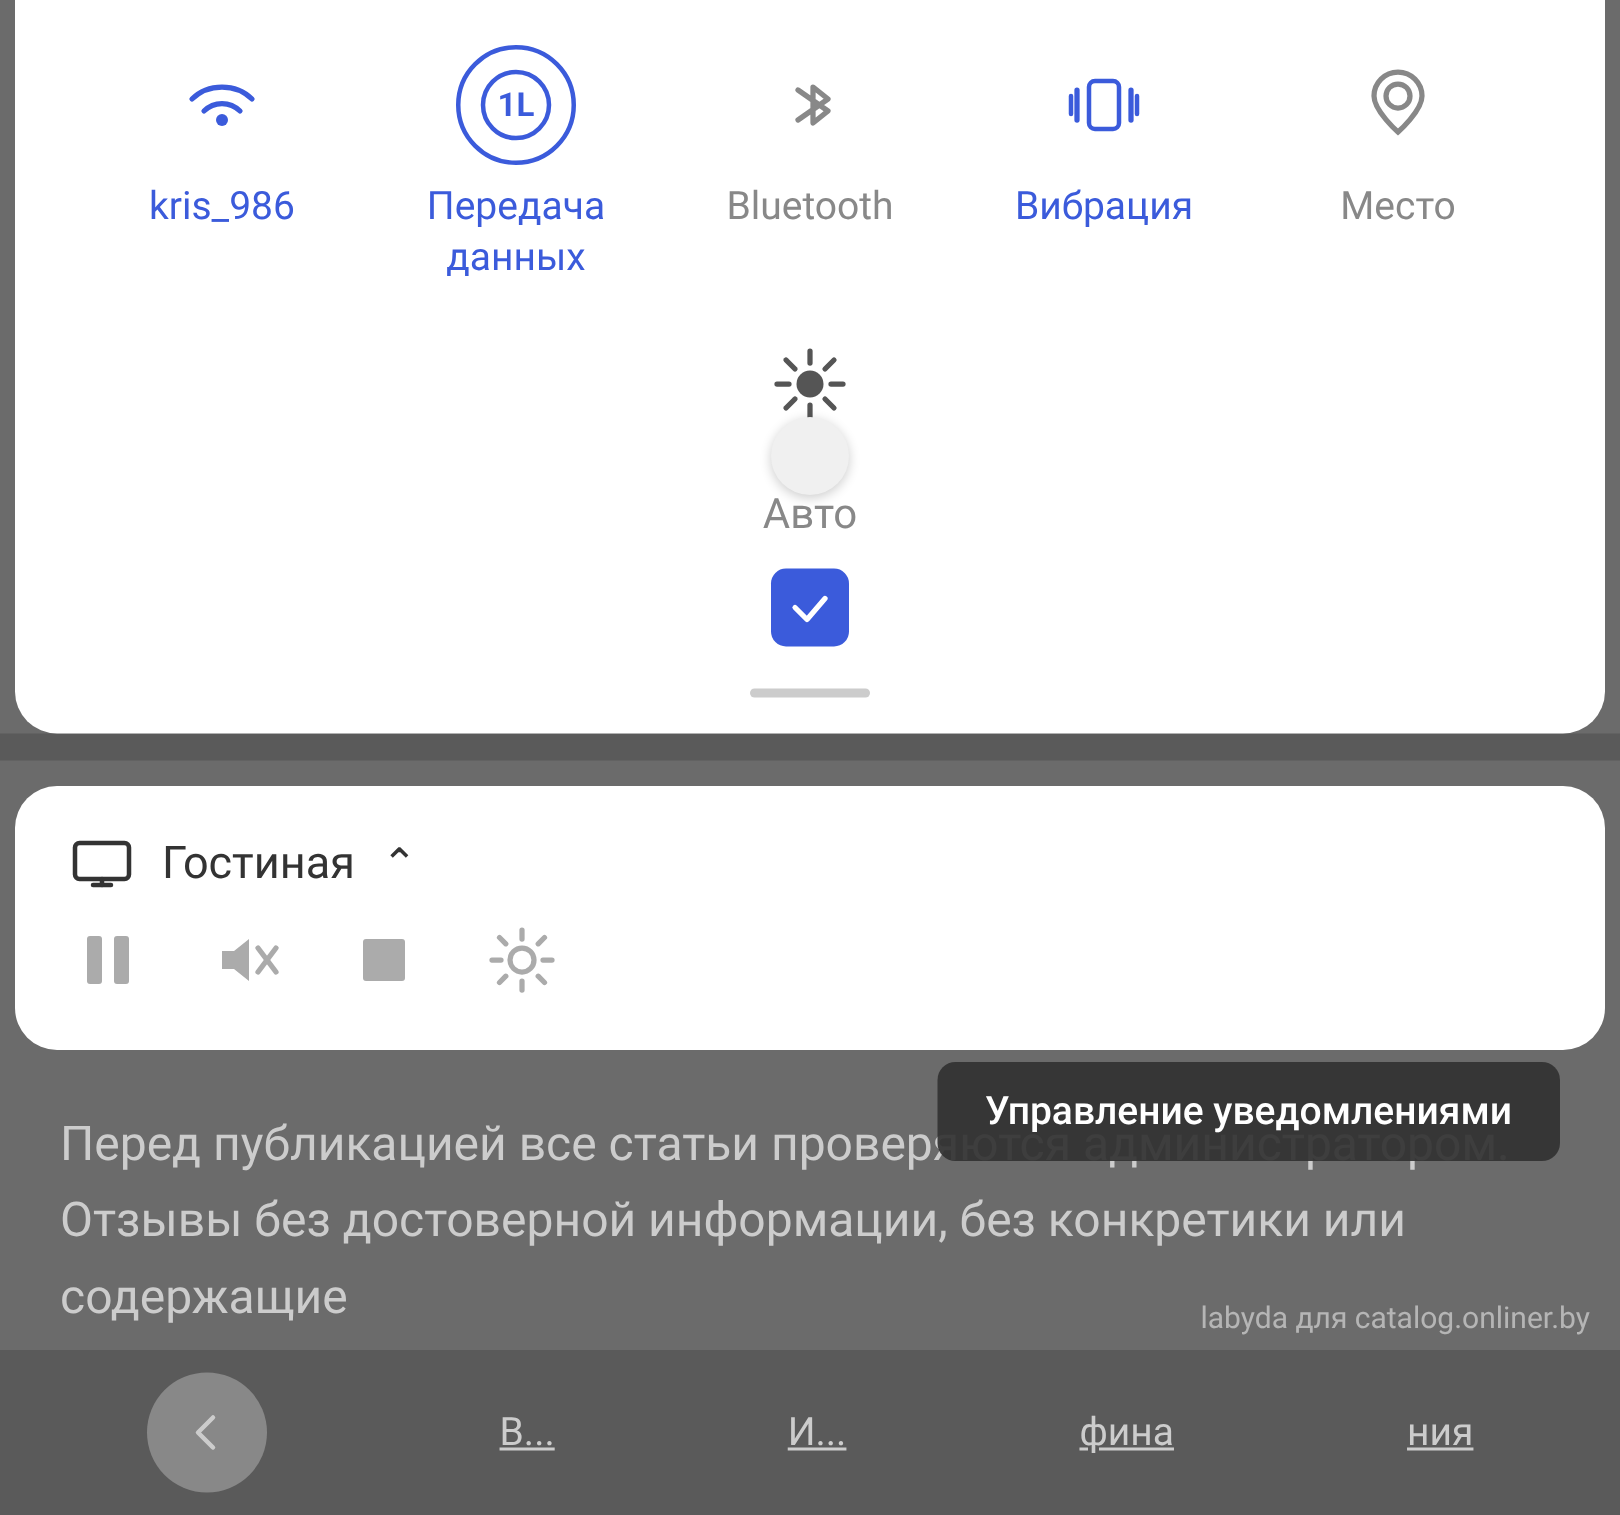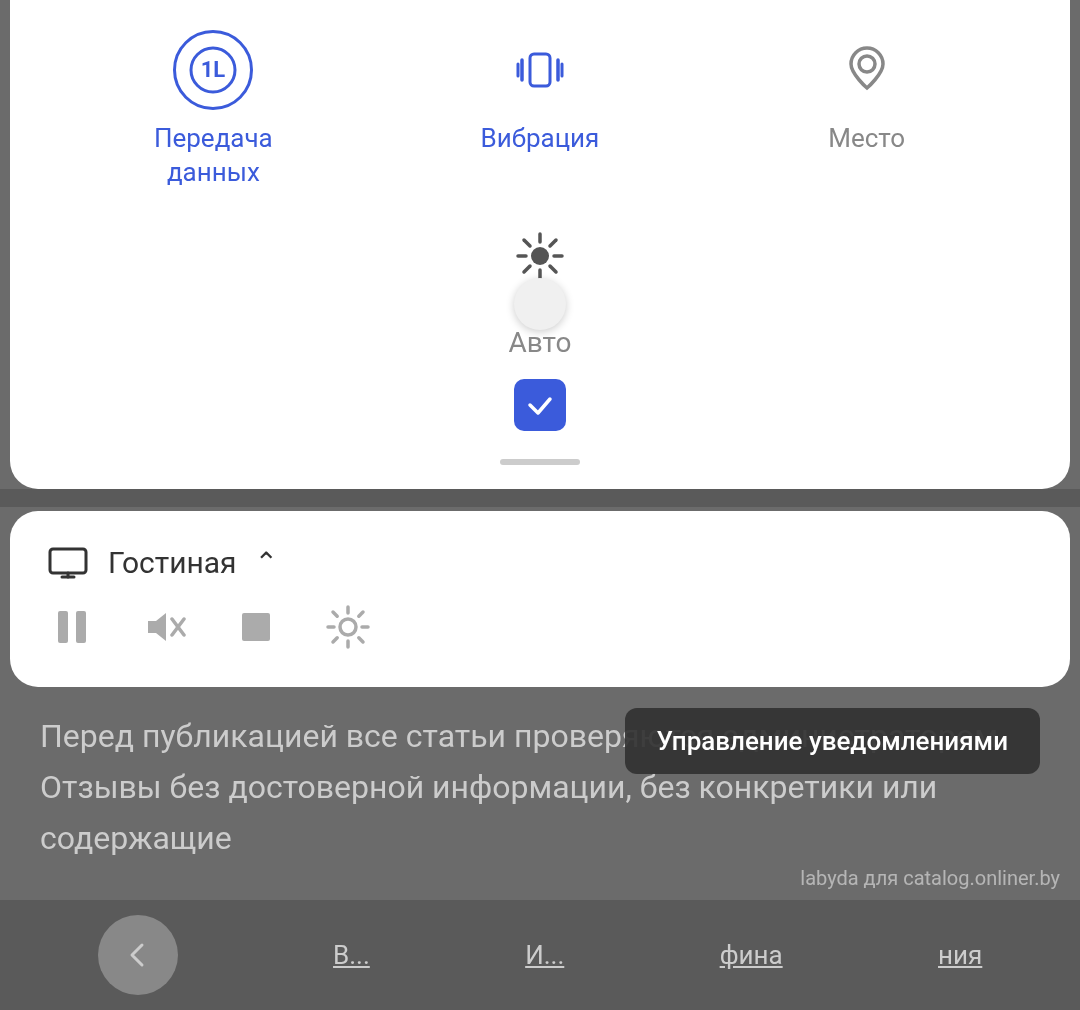--- a/index.html
+++ b/index.html
@@ -155,21 +155,21 @@
     
     .dark-gap {
       height: 18px;
       background: #5a5a5a;
     }
 
     
     .notification-card {
       background: #ffffff;
       border-radius: 28px;
-      margin: 4px 10px;
+      margin: 17px 10px;
       padding: 30px 36px 30px 36px;
     }
 
     .notification-header {
       display: flex;
       align-items: center;
       gap: 18px;
       margin-bottom: 16px;
     }
 
@@ -272,31 +272,49 @@
       font-size: 20px;
       color: rgba(255,255,255,0.5);
     }
   </style>
 </head>
 <body>
 
 <div class="quick-settings-panel">
   <div class="quick-tiles">
 
+    <div class="quick-tile">
+      <div class="tile-icon-wrapper">
+        <svg class="icon-svg" viewBox="0 0 52 52" fill="none">
+          <path d="M26 40a4 4 0 1 0 0-8 4 4 0 0 0 0 8z" fill="#3b5bdb"></path>
+          <path d="M14 30c3.3-3.3 7.7-5 12-5s8.7 1.7 12 5" stroke="#3b5bdb" stroke-width="3.5" stroke-linecap="round" fill="none"></path>
+          <path d="M6 22c5.5-5.5 12.7-8 20-8s14.5 2.5 20 8" stroke="#3b5bdb" stroke-width="3.5" stroke-linecap="round" fill="none"></path>
+        </svg>
+      </div>
+      <span class="tile-label active">kris_986</span>
+    </div>
 
     <div class="quick-tile">
       <div class="tile-icon-wrapper active">
         <svg class="icon-svg" viewBox="0 0 52 52" fill="none">
           <circle cx="26" cy="26" r="22" stroke="#3b5bdb" stroke-width="3"></circle>
           <text x="26" y="33" text-anchor="middle" font-size="22" font-weight="bold" fill="#3b5bdb">1L</text>
         </svg>
       </div>
       <span class="tile-label active">Передача<br>данных</span>
     </div>
 
+    <div class="quick-tile">
+      <div class="tile-icon-wrapper">
+        <svg class="icon-svg" viewBox="0 0 52 52" fill="none">
+          <path d="M18 16l20 14-10 8V14l10 8L18 36" stroke="#888" stroke-width="3.5" stroke-linecap="round" stroke-linejoin="round"></path>
+        </svg>
+      </div>
+      <span class="tile-label inactive">Bluetooth</span>
+    </div>
 
     <div class="quick-tile">
       <div class="tile-icon-wrapper">
         <svg class="icon-svg" viewBox="0 0 52 52" fill="none">
           <rect x="16" y="10" width="20" height="32" rx="4" stroke="#3b5bdb" stroke-width="3"></rect>
           <line x1="8" y1="16" x2="8" y2="36" stroke="#3b5bdb" stroke-width="3.5" stroke-linecap="round"></line>
           <line x1="4" y1="20" x2="4" y2="32" stroke="#3b5bdb" stroke-width="3" stroke-linecap="round"></line>
           <line x1="44" y1="16" x2="44" y2="36" stroke="#3b5bdb" stroke-width="3.5" stroke-linecap="round"></line>
           <line x1="48" y1="20" x2="48" y2="32" stroke="#3b5bdb" stroke-width="3" stroke-linecap="round"></line>
         </svg>

